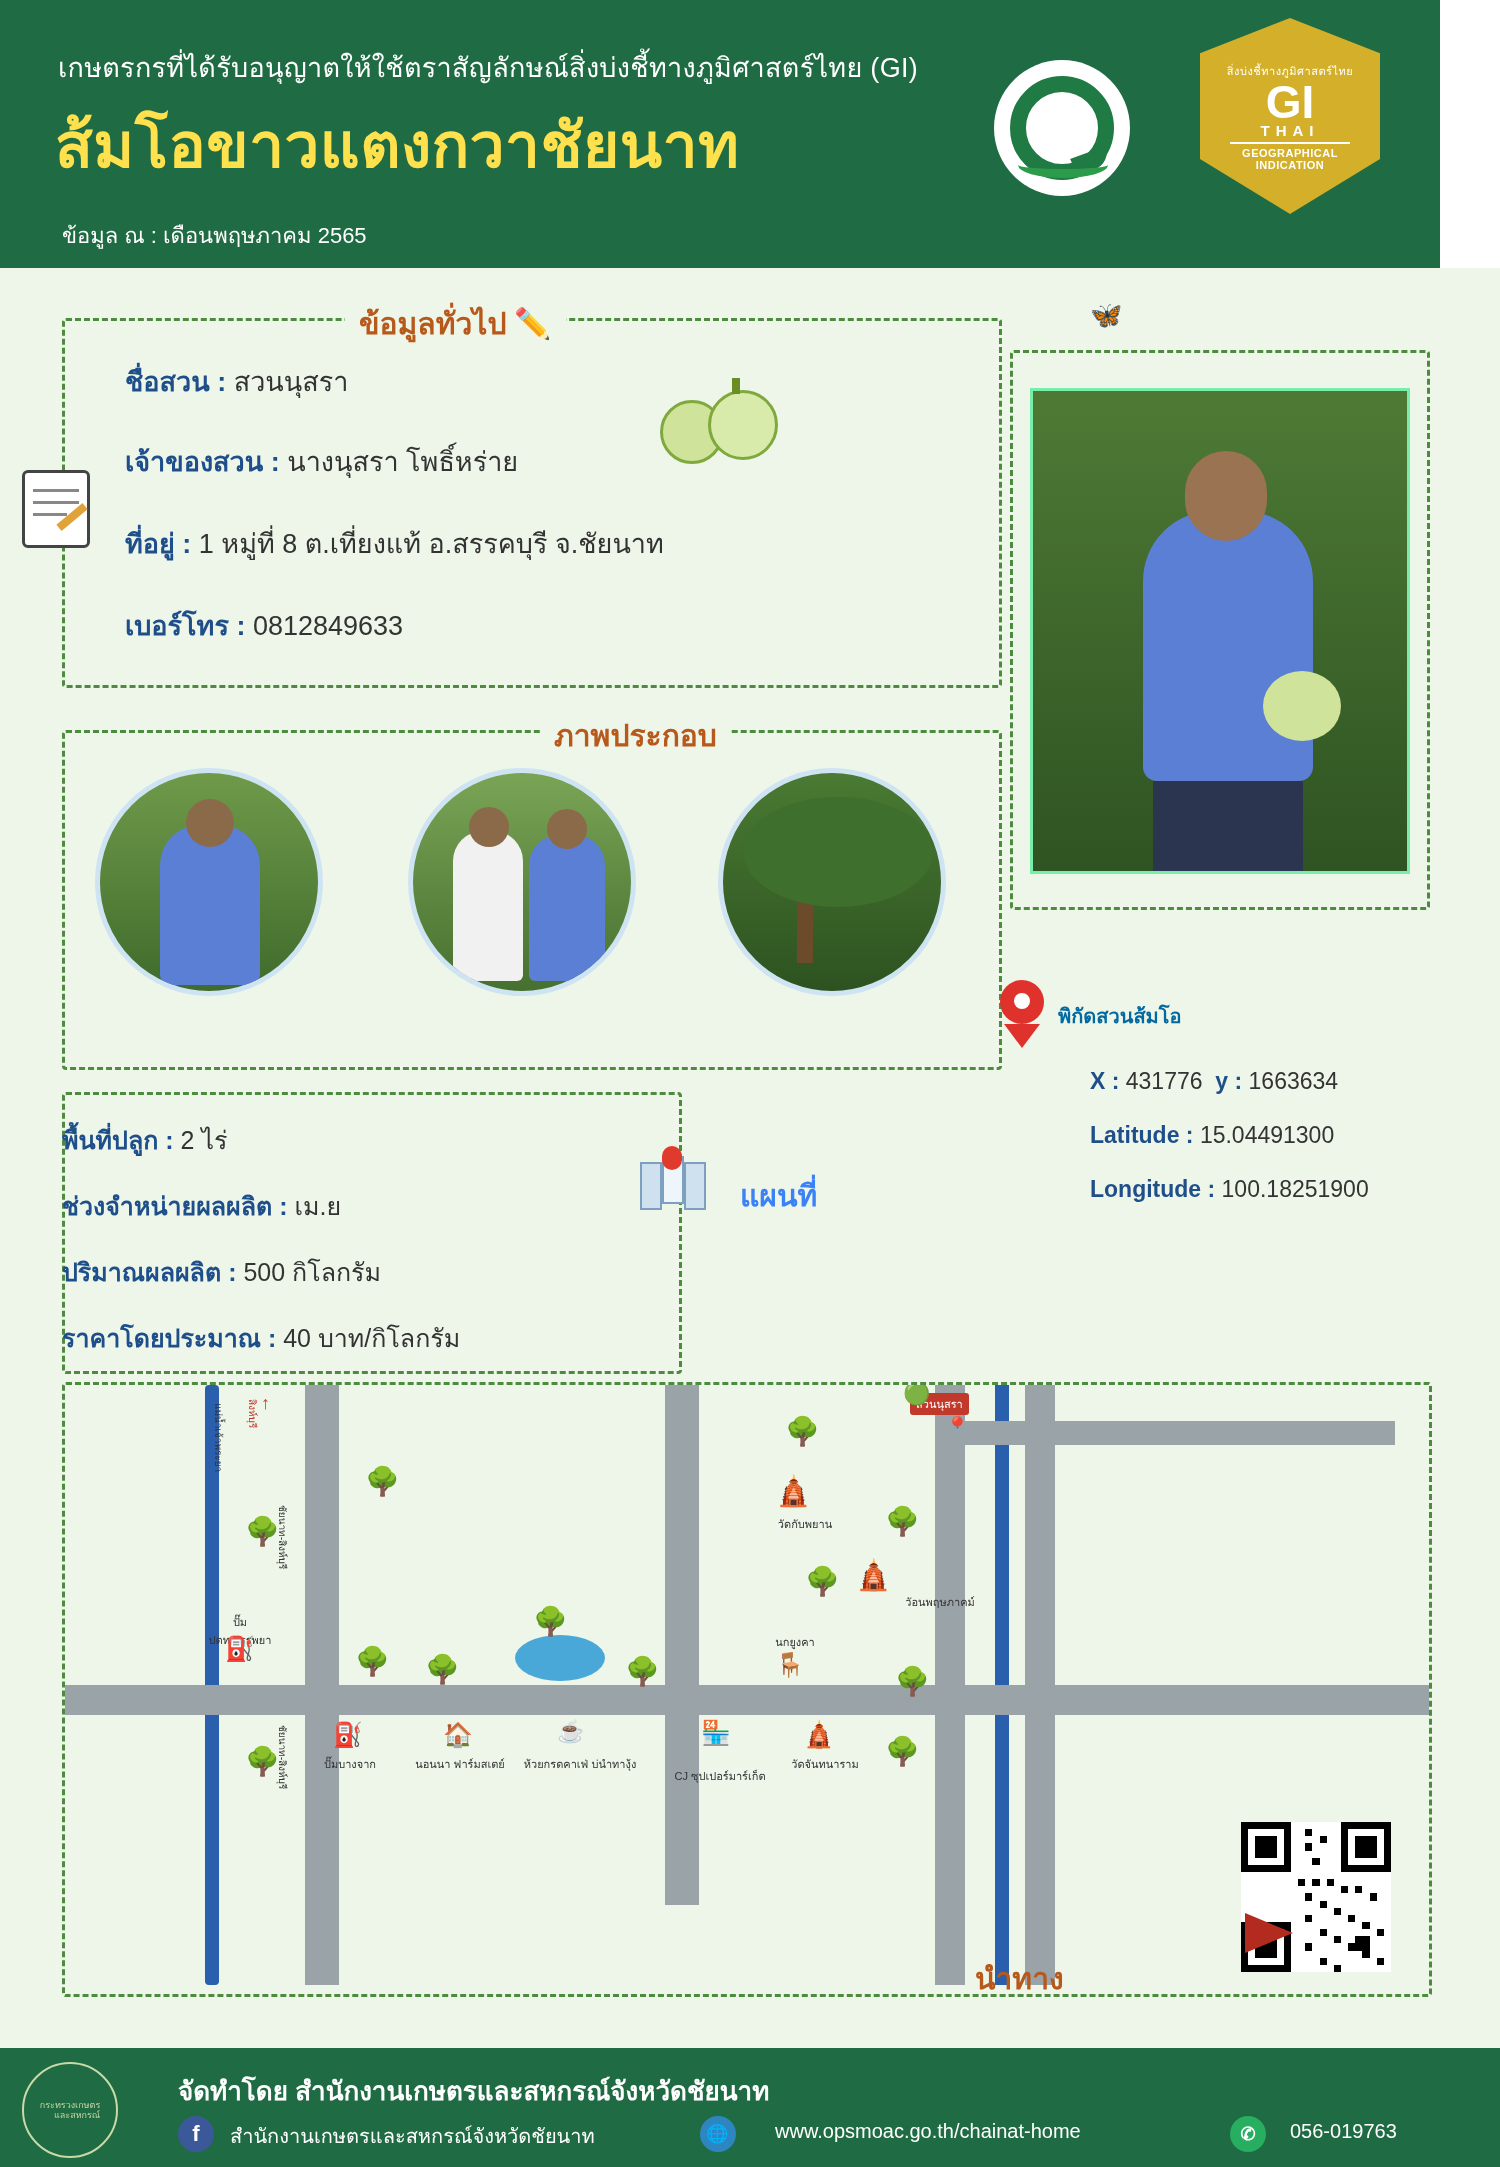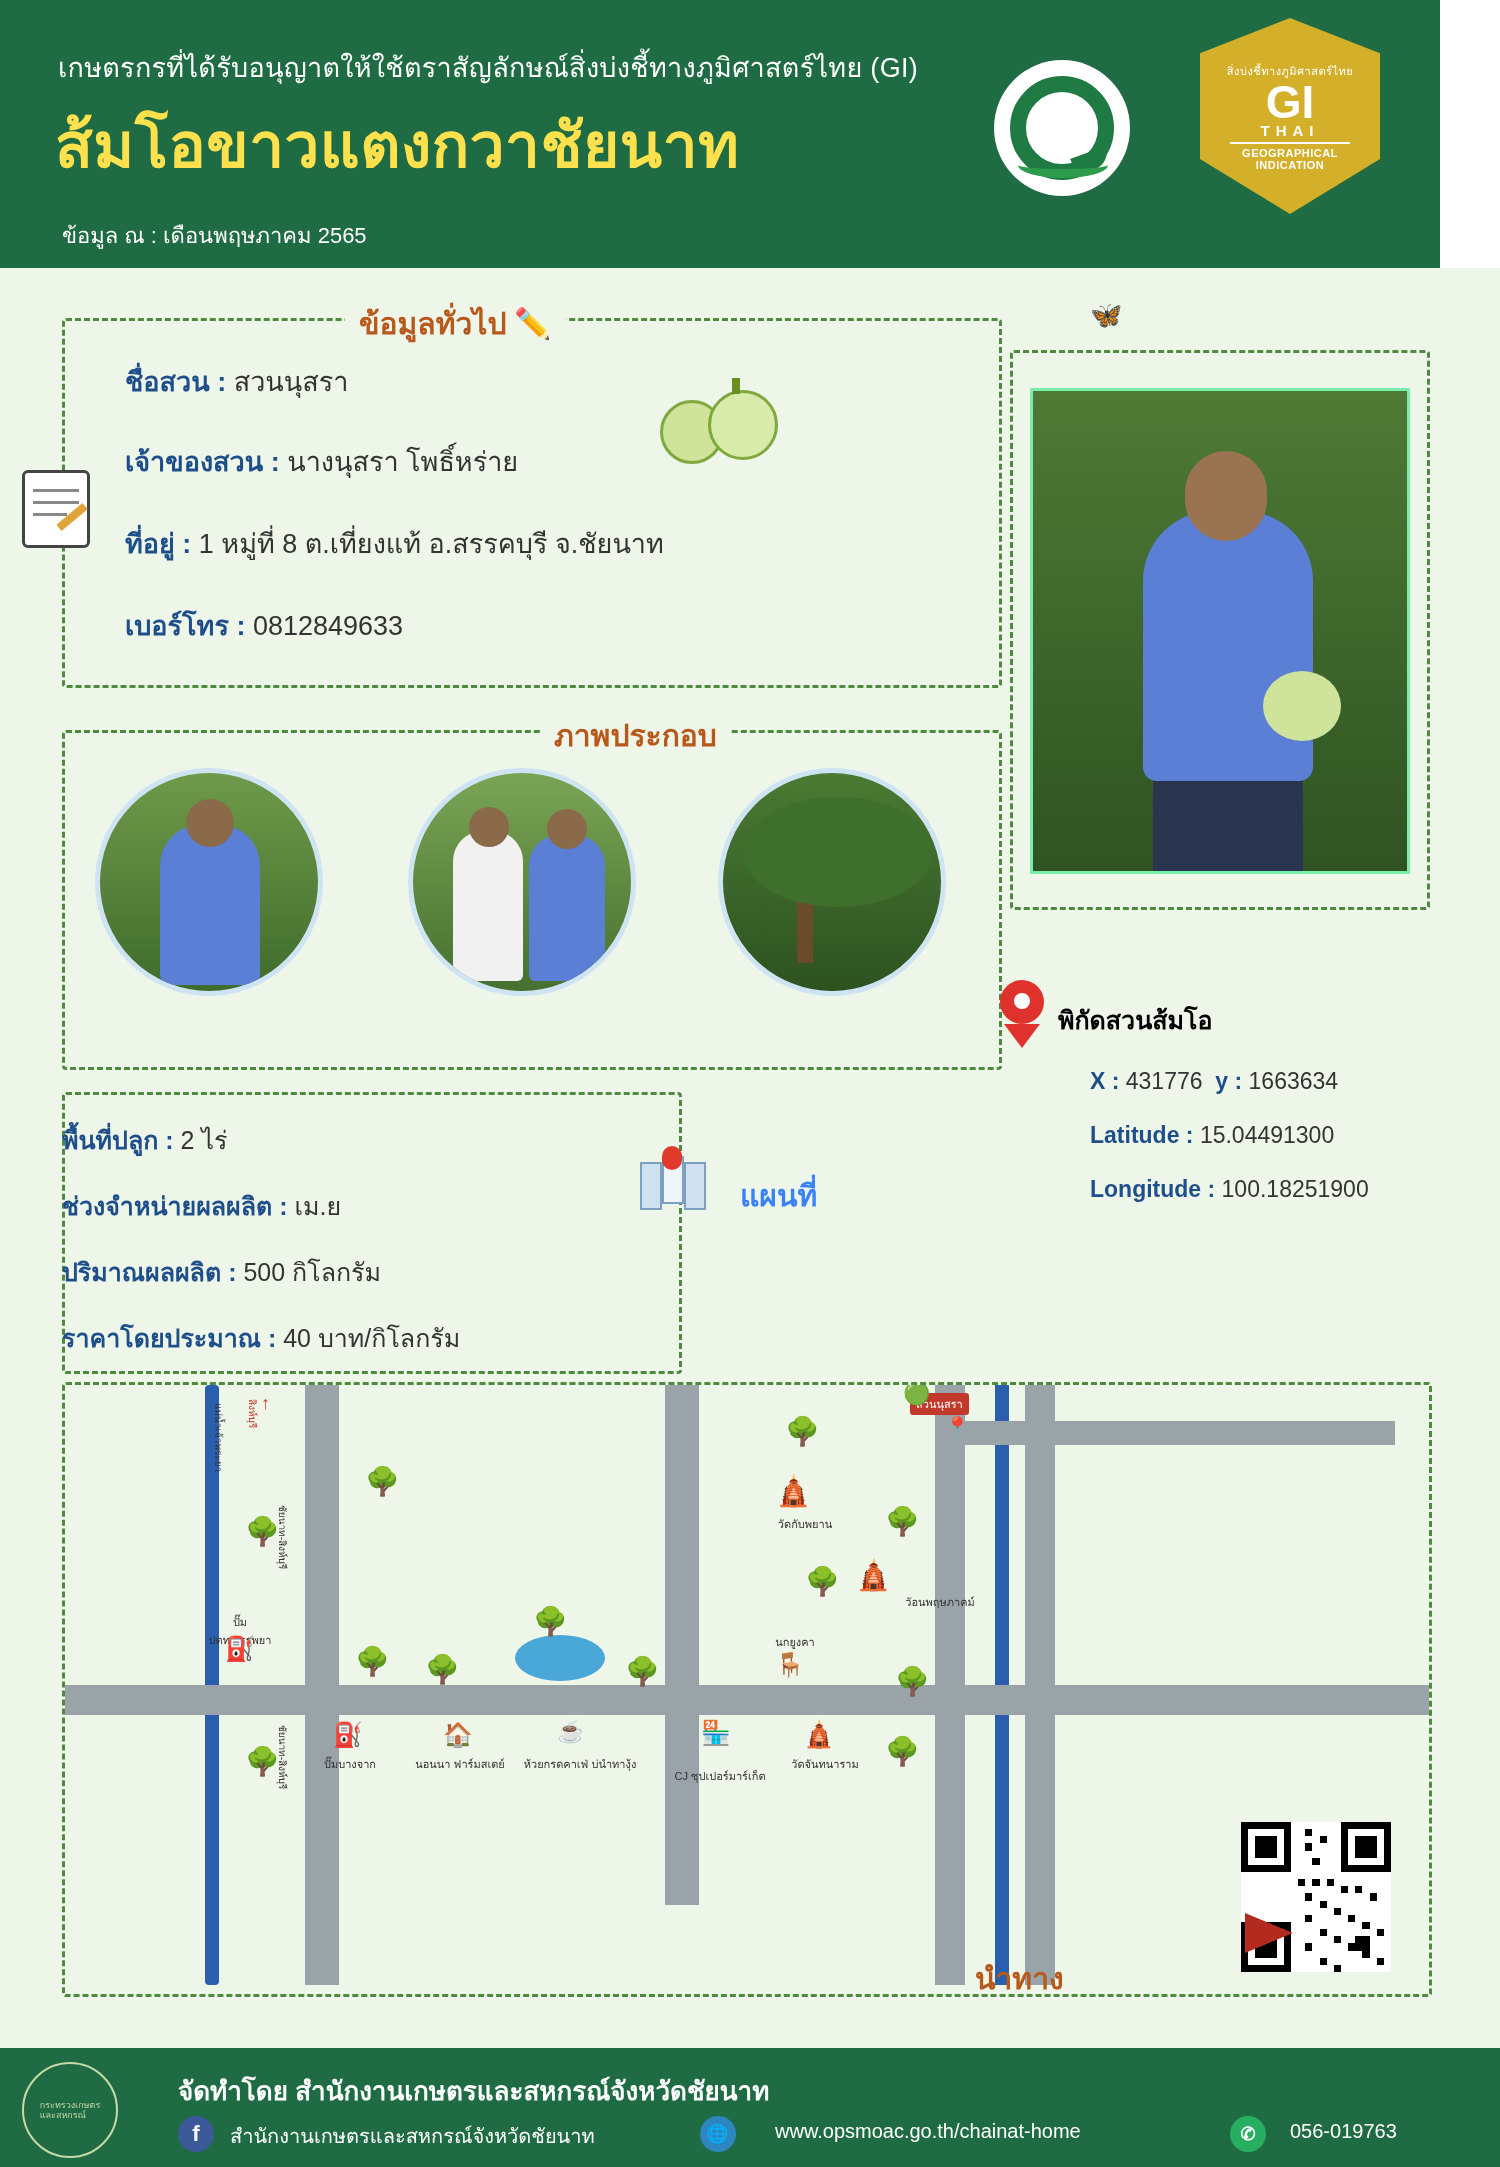--- a/index.html
+++ b/index.html
@@ -102,21 +102,21 @@
     position:absolute; left:1030px; top:388px; width:380px; height:486px;
     border:3px solid #7ea; overflow:hidden; background:#5c7d3a;
   }
   
   .coord{ position:absolute; font-size:23px; color:#1f4f8b; font-weight:bold;}
   .coord .v{ color:#333; font-weight:normal;}
 
   .pin{
     position:absolute; left:1000px; top:980px; width:44px;height:60px;
   }
-  .coord-title{ position:absolute; left:1058px; top:1000px; font-size:25px; font-weight:bold; color:#000000;}
+  .coord-title{ position:absolute; left:1058px; top:1000px; font-size:20px; font-weight:bold; color:#0369a1;}
 
   .map-label{ position:absolute; left:740px; top:1172px; font-size:30px; font-weight:bold; color:#3b82f6;}
   .map-icon{ position:absolute; left:640px; top:1152px; width:70px; height:66px;}
 
   .nav-label{ position:absolute; left:975px; top:1955px; font-size:30px; font-weight:bold; color:#b8591c;}
 
   
   .footer{
     position:absolute; left:0; top:2048px; width:1500px; height:119px;
     background:#1f6b43; color:#fff;
@@ -127,21 +127,21 @@
   .f-tel{ position:absolute; left:1290px; top:72px; font-size:20px;}
   .circ-ic{
     position:absolute; width:36px;height:36px;border-radius:50%;
     background:#fff; display:flex;align-items:center;justify-content:center;
     font-size:22px; font-weight:bold;
   }
   .f-seal{
     position:absolute; left:22px; top:14px; width:96px; height:96px;
     border-radius:50%; background:#1f6b43; border:2px solid #c9d9a7;
     display:flex;align-items:center;justify-content:center;
-    color:#c9d9a7; font-size:9px; text-align:left; line-height:10px;font-family:Liberation Serif, serif;
+    color:#c9d9a7; font-size:9px; text-align:right; line-height:10px;font-family:Liberation Serif, serif;
   }
   
   .road{ position:absolute; background:#9aa3a8; }
   .river{ position:absolute; background:#2a5fae; }
   .qr{ position:absolute; right:38px; bottom:22px; width:150px; height:150px; }
   .vlabel{
     position:absolute; font-size:10px; color:#333; writing-mode:vertical-rl;
   }
   .hlabel{ position:absolute; font-size:11px; color:#333; text-align:center;}
   .tree{ position:absolute; }

